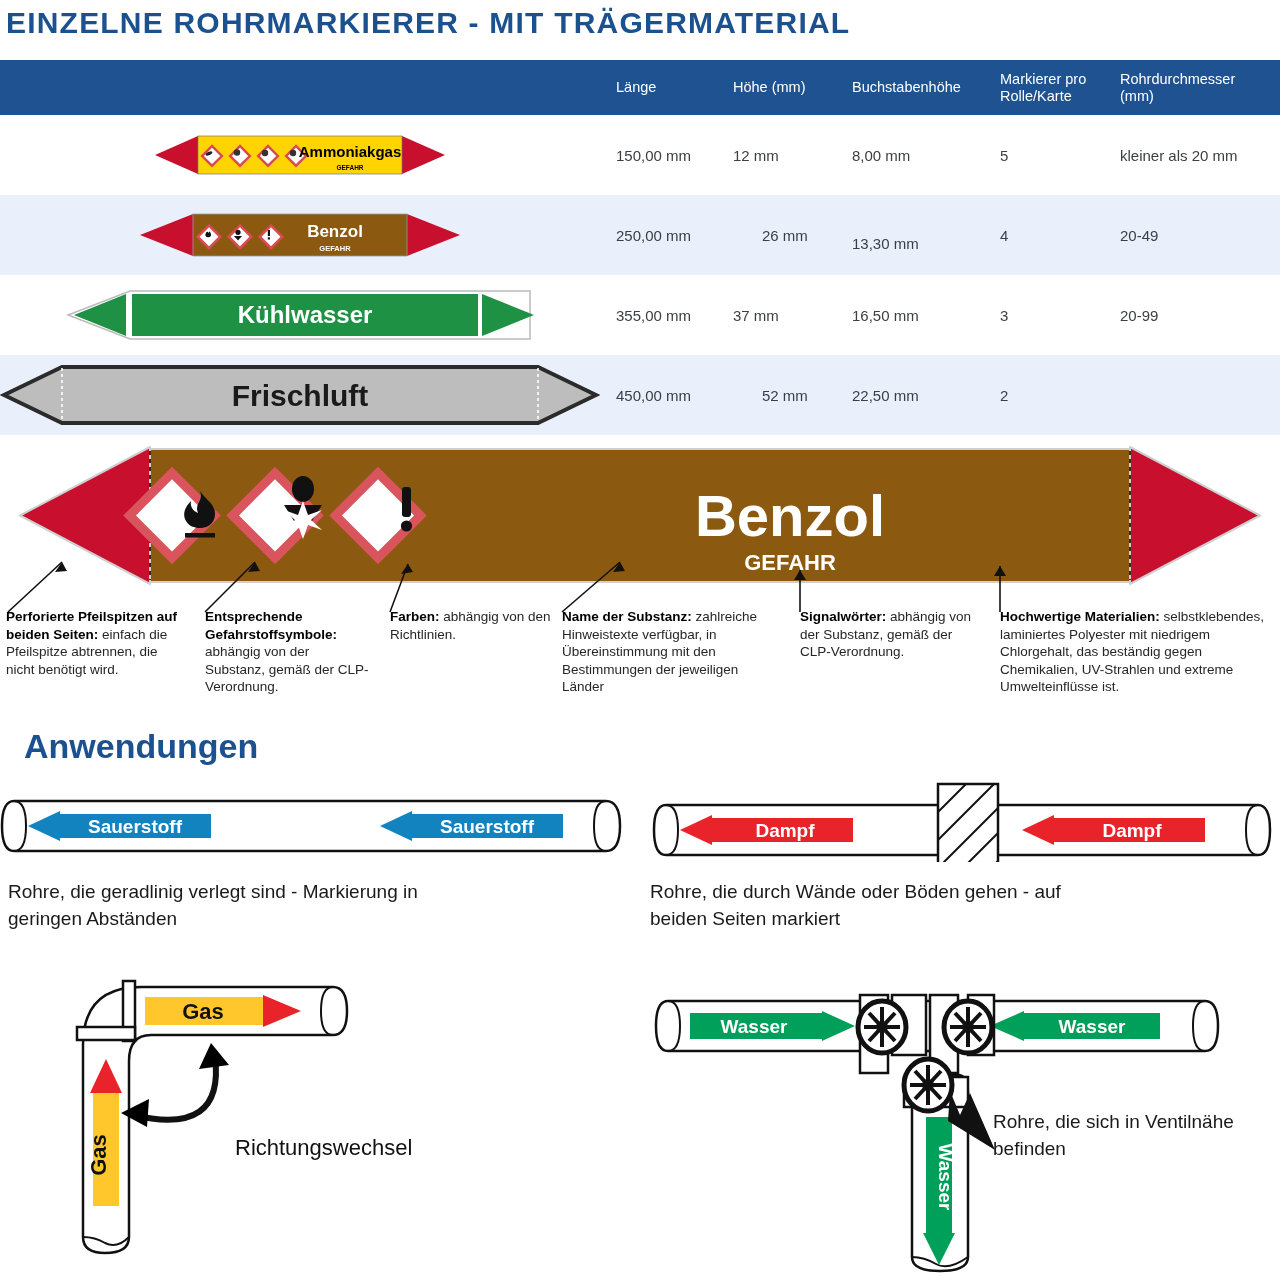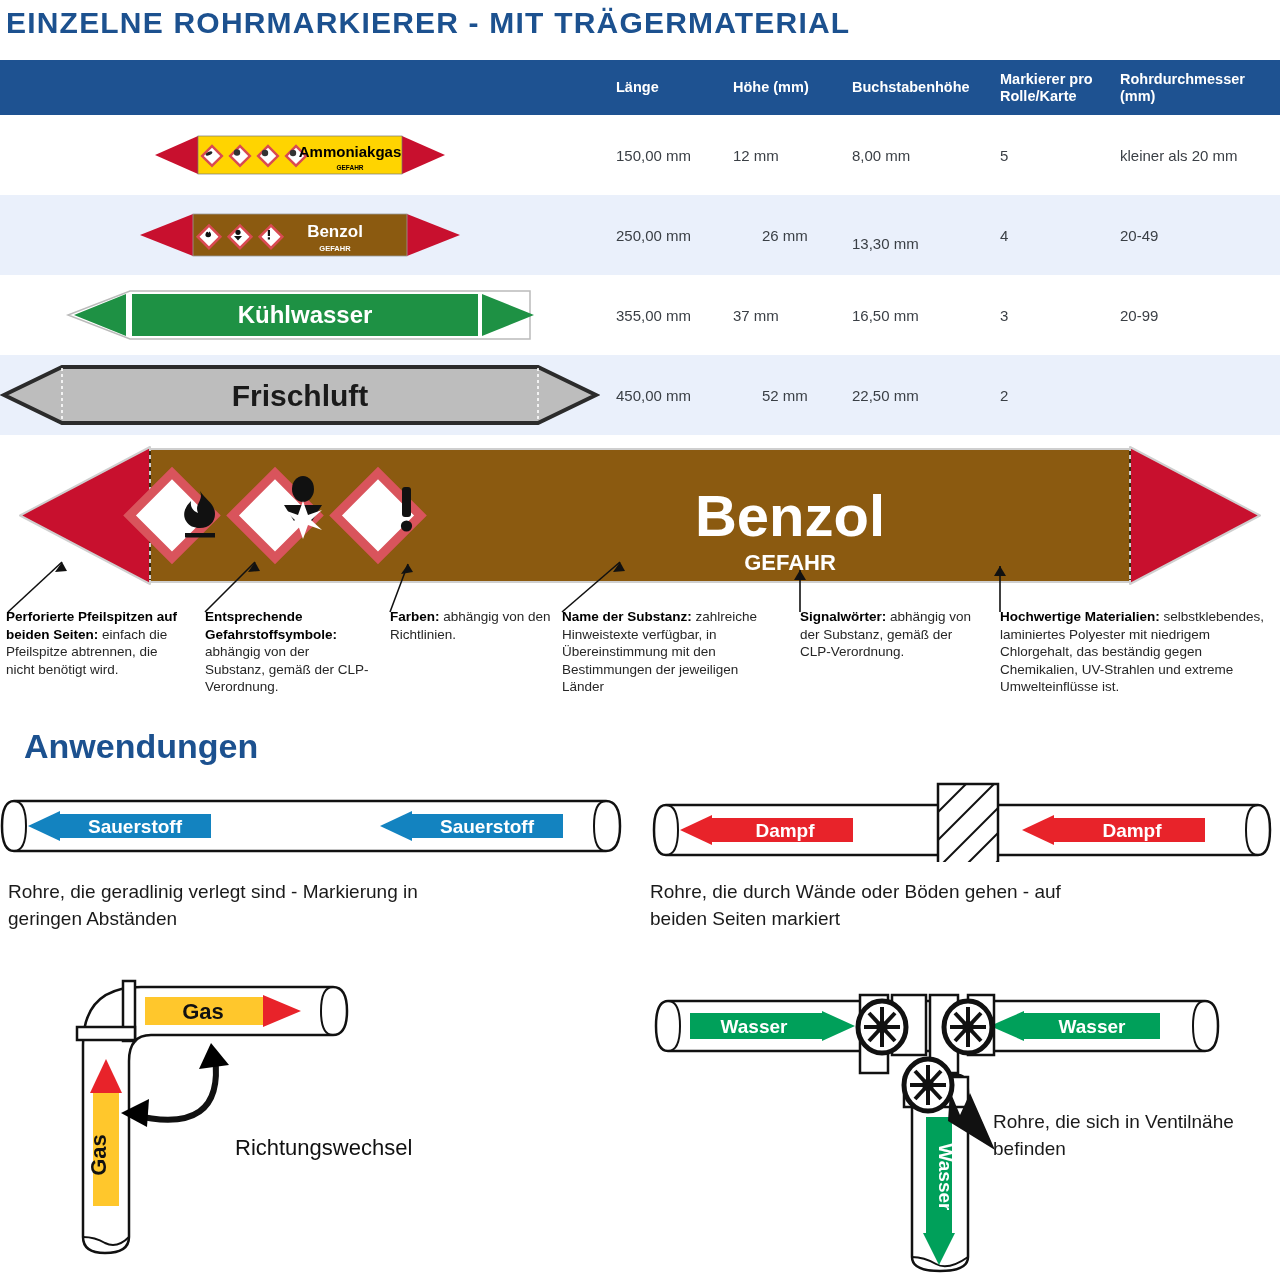--- a/index.html
+++ b/index.html
@@ -15,21 +15,21 @@
   #page-title{
     position:absolute;left:6px;top:6px;
     font-size:30px;font-weight:bold;color:#1c518f;
     letter-spacing:1.2px;
     font-variant:small-caps;
     text-transform:uppercase;
   }
   
   #spec-table{position:absolute;left:0;top:60px;width:1280px;}
   .thead{
-    background:#1e5291;color:#fff;height:55px;position:relative;font-weight:bold;
+    background:#1e5291;color:#fff;height:55px;position:relative;
   }
   .th{
     position:absolute;top:0;height:55px;
     font-size:14.5px;line-height:17px;
     display:flex;align-items:center;
   }
   .row{position:relative;height:80px;}
   .row.alt{background:#eaf0fb;}
   .cell{
     position:absolute;top:0;height:80px;

